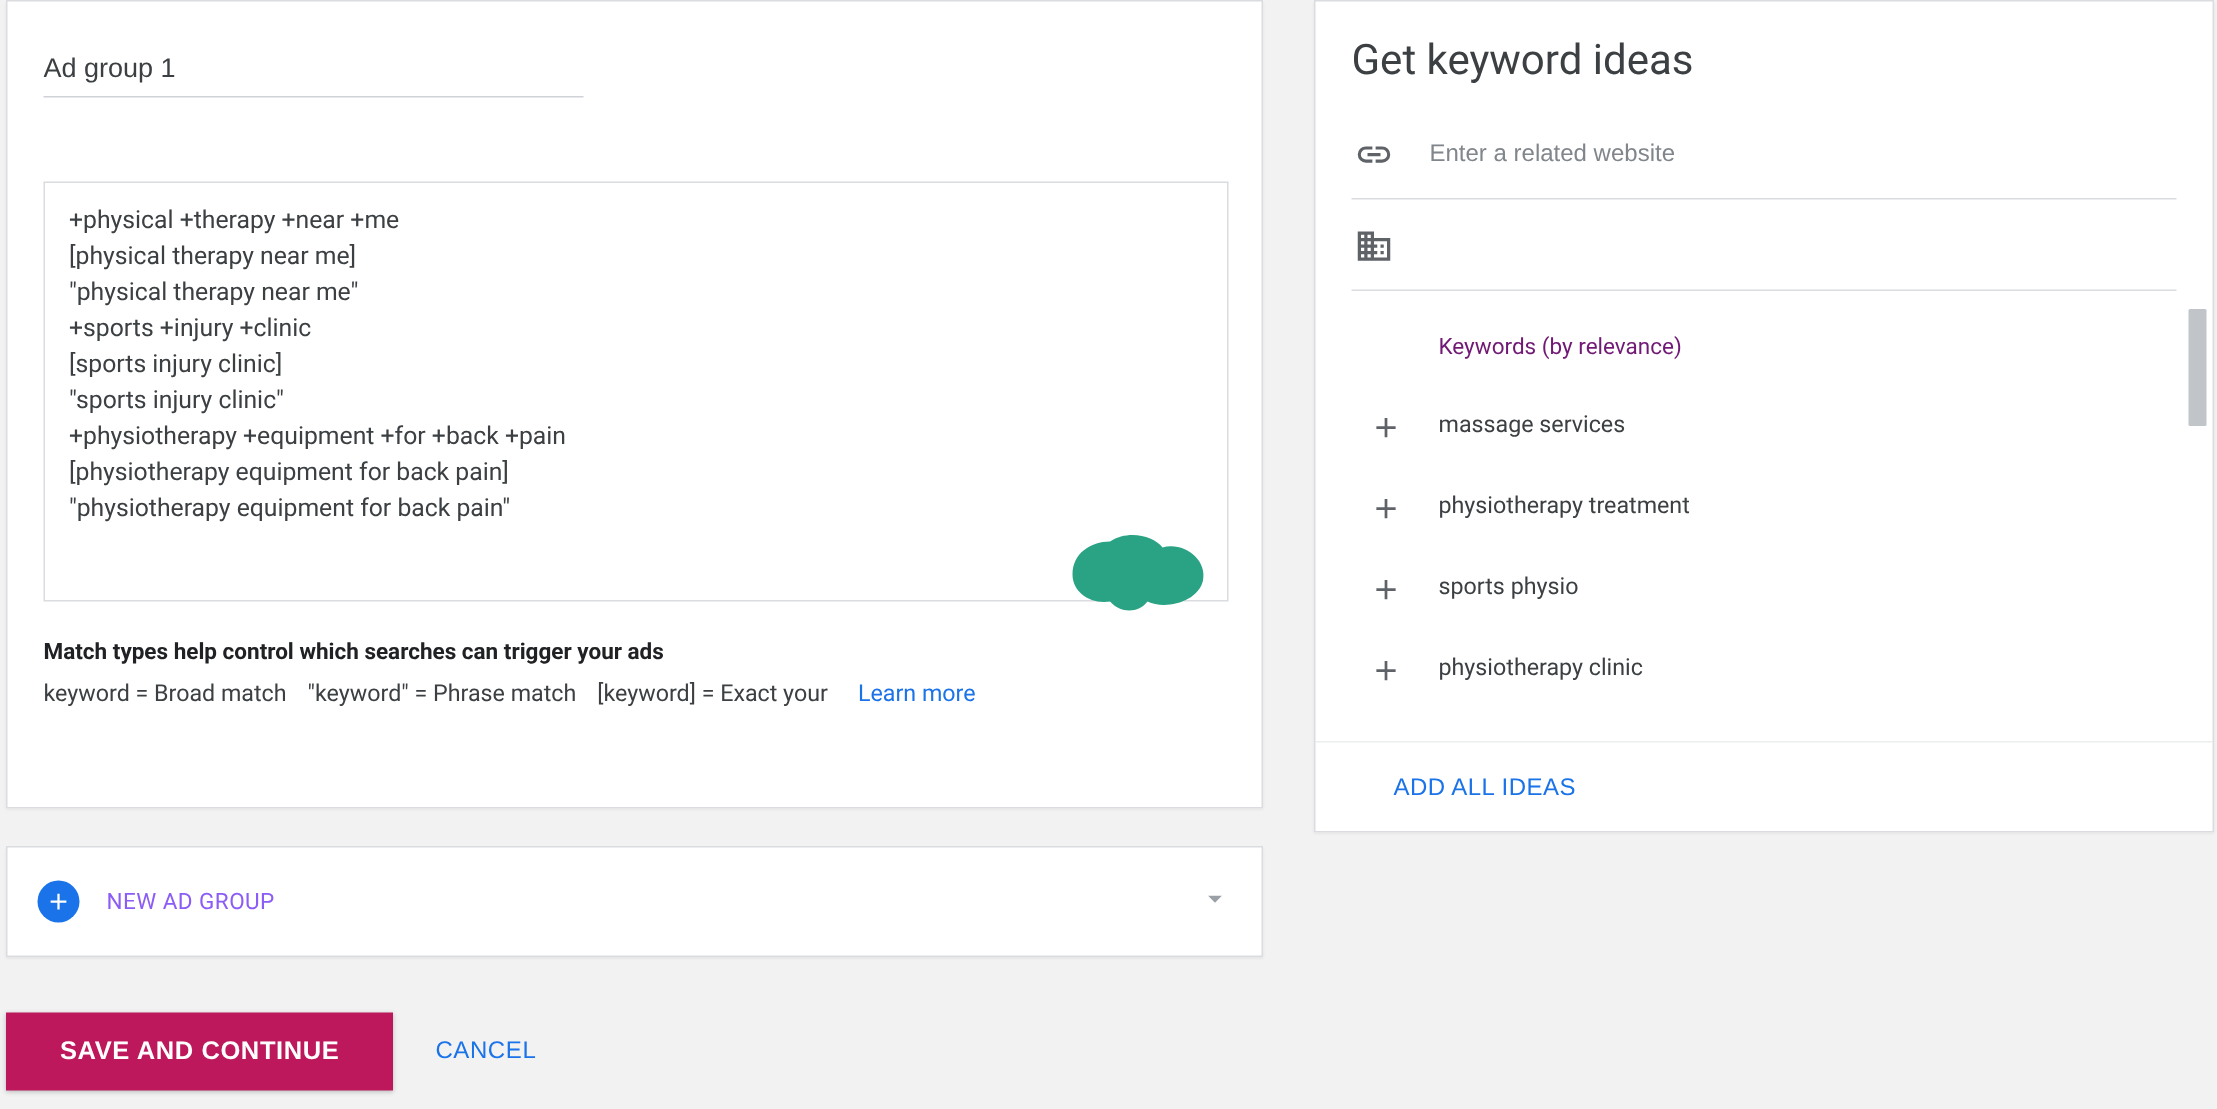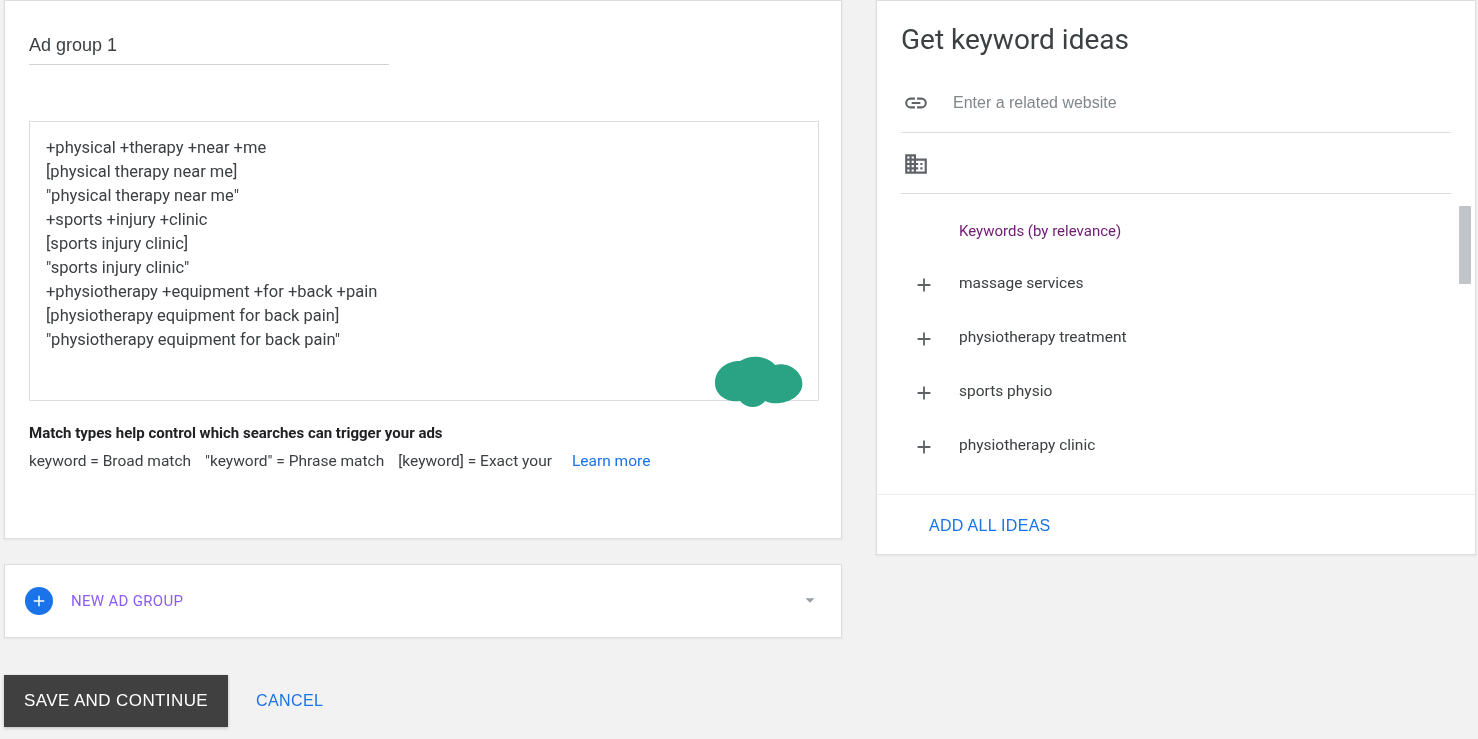--- a/index.html
+++ b/index.html
@@ -98,26 +98,26 @@
   .newag-label { color: #8b5cf6; font-weight: 400; font-size: 15px; letter-spacing: .3px; }
   .chevron { color: #9aa0a6; }
 
   
   .footer {
     position: absolute;
     left: 4px; top: 675px;
     display: flex; align-items: center; gap: 28px;
   }
   .btn-primary {
-    background: #404040;
+    background: #be185d;
     color: #fff;
-    font-weight: 400;
+    font-weight: 700;
     font-size: 17px;
     letter-spacing: .4px;
-    padding: 16px 20px;
+    padding: 16px 36px;
     border: none;
     cursor: pointer;
     box-shadow: 0 1px 3px rgba(60,64,67,.3);
   }
   .btn-flat {
     background: transparent;
     border: none;
     color: #1a73e8;
     font-weight: 500;
     font-size: 16px;

